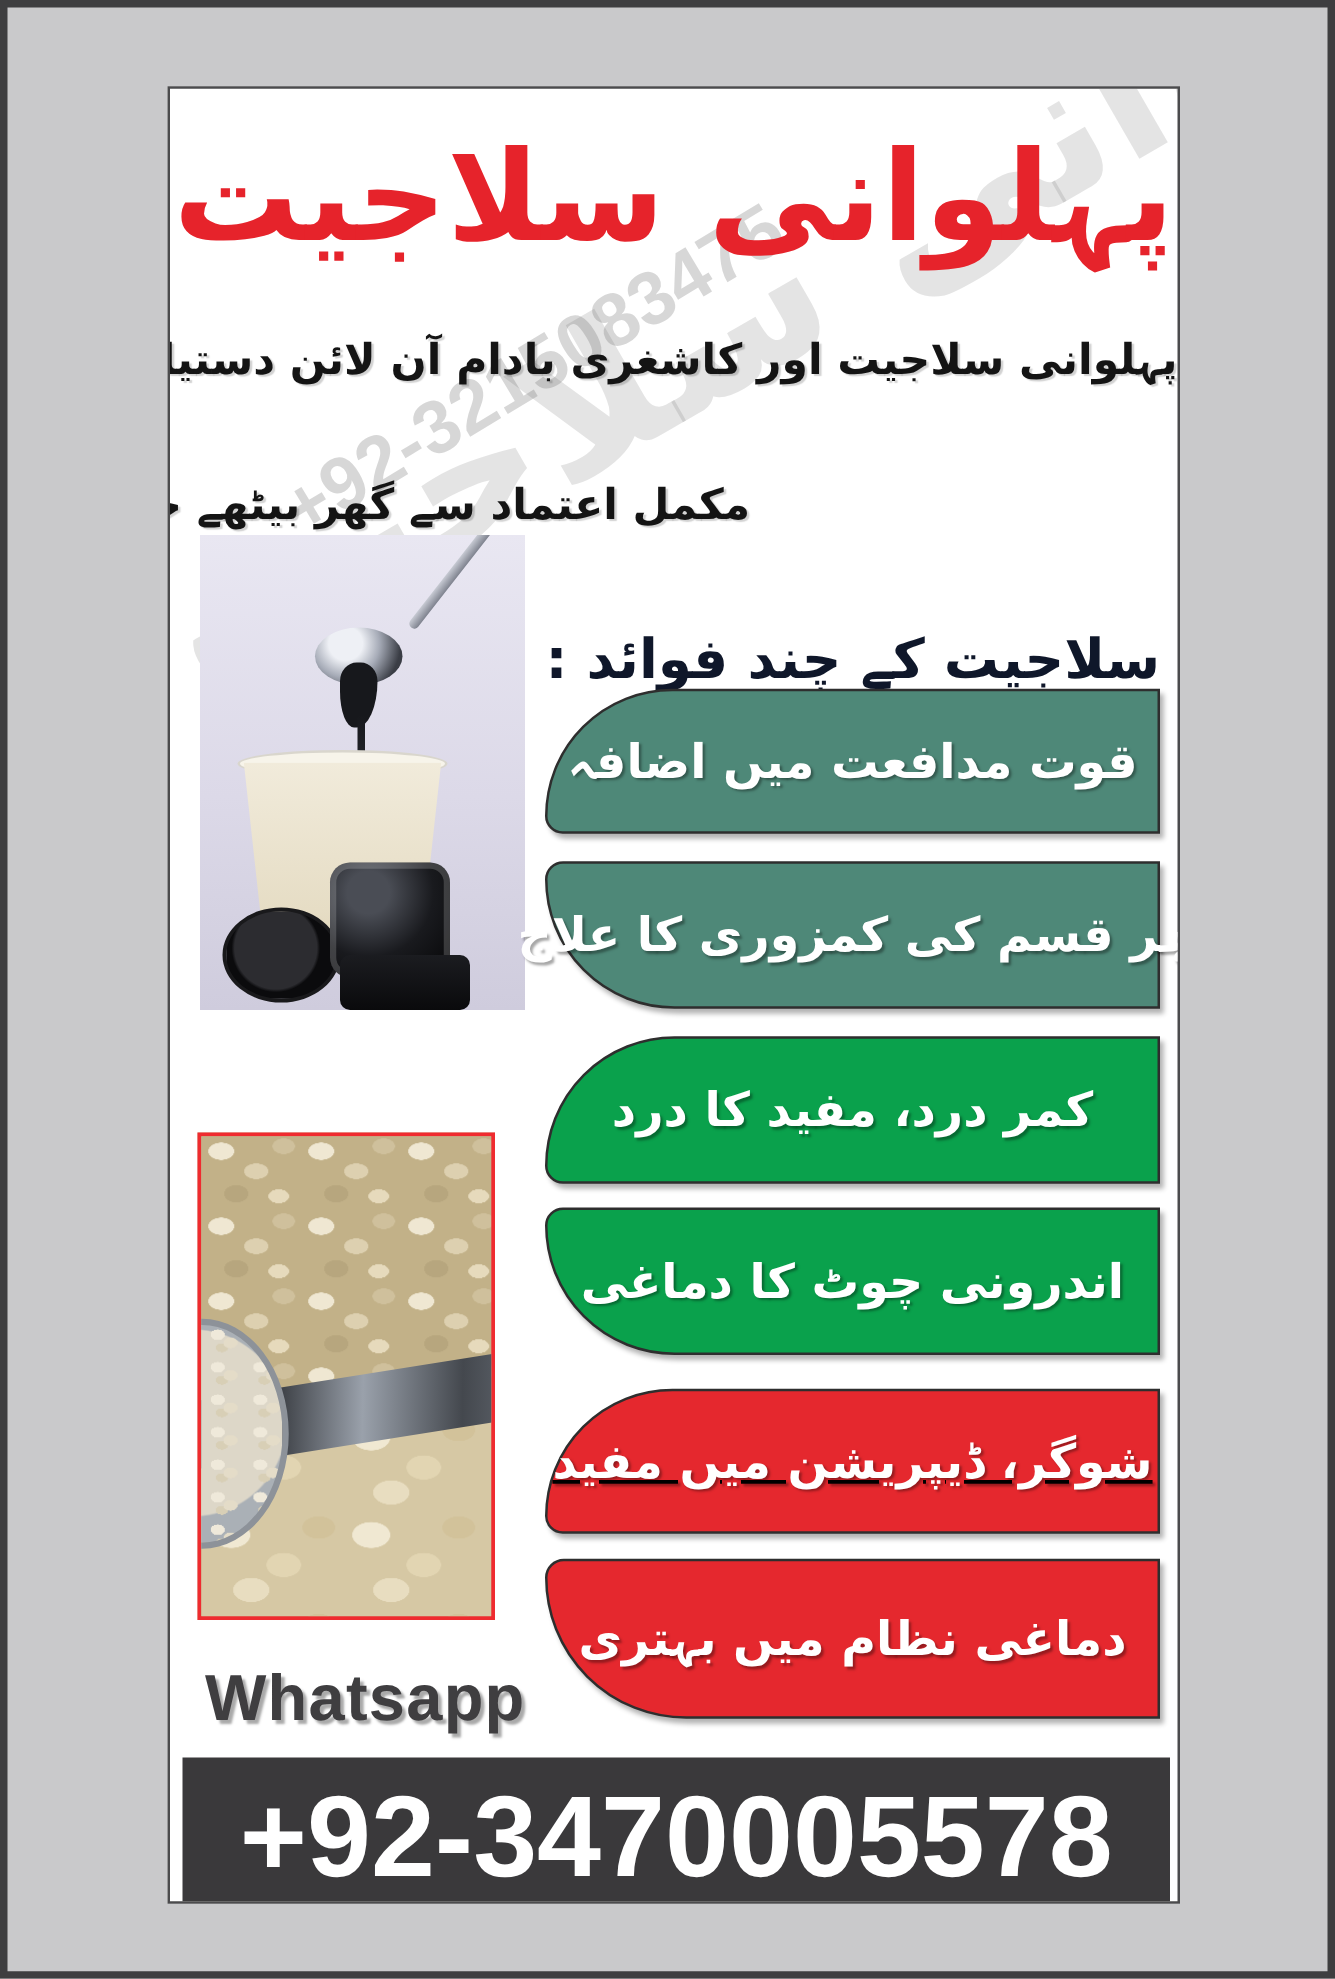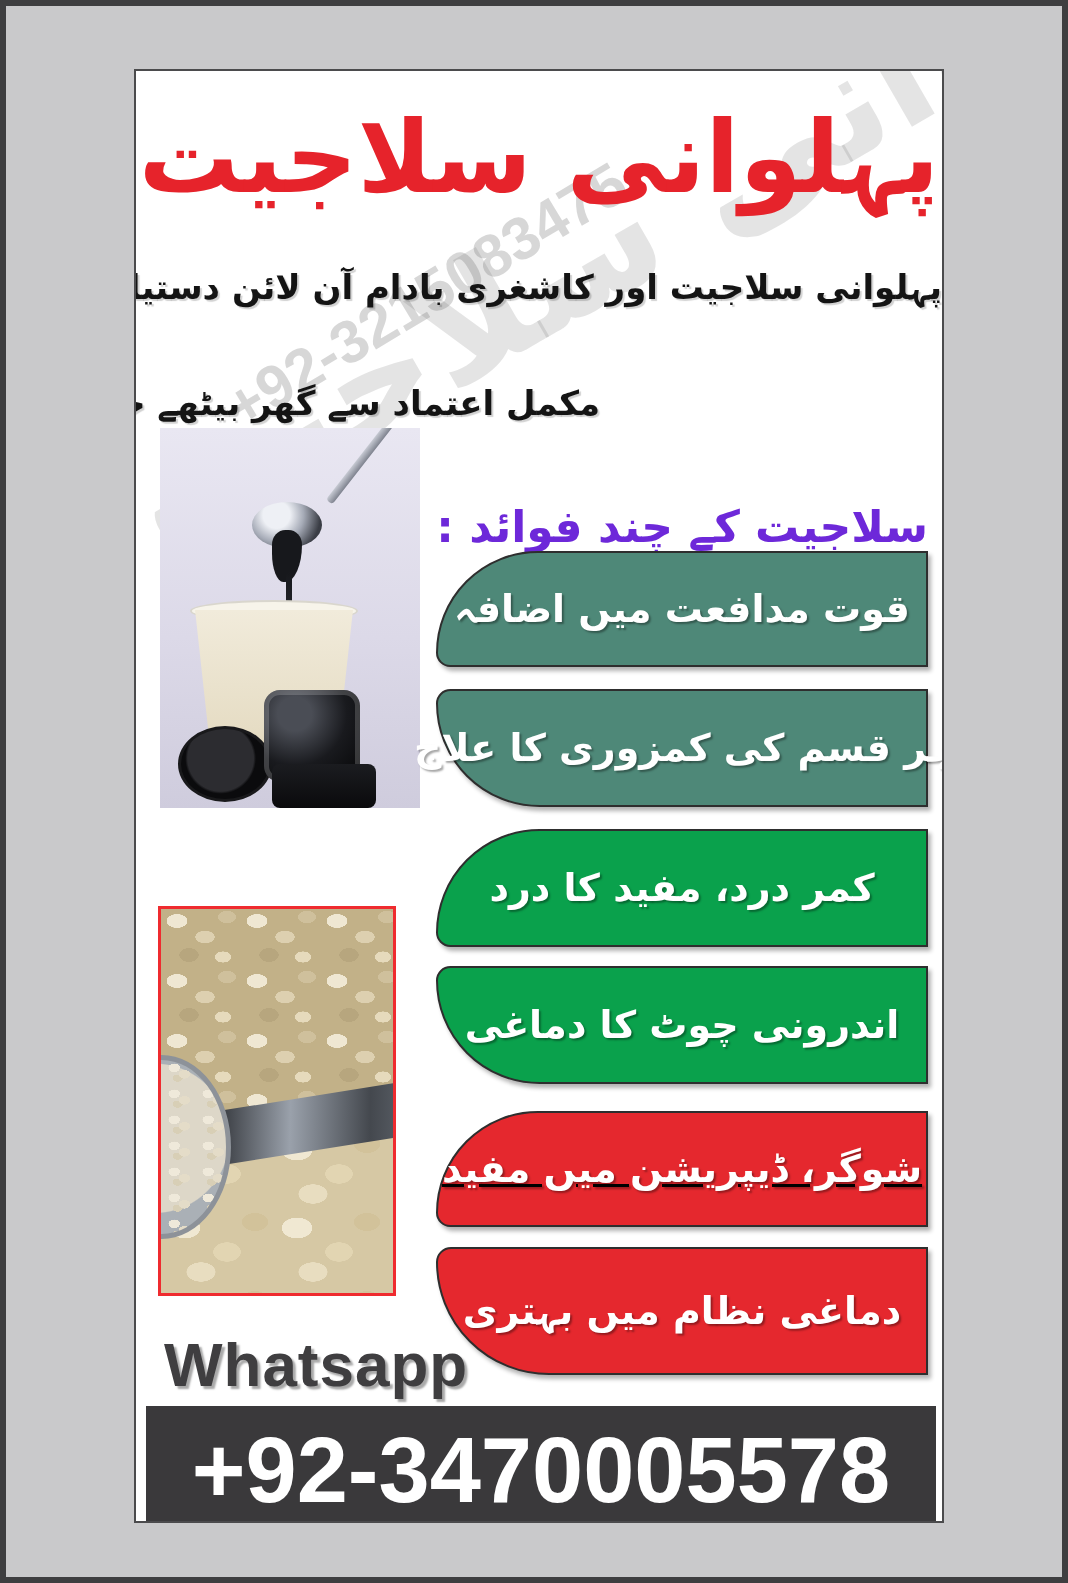--- a/index.html
+++ b/index.html
@@ -112,21 +112,21 @@
     background:
       radial-gradient(ellipse 8px 6px at 30% 30%,#efe9da 70%,rgba(0,0,0,0) 72%),
       radial-gradient(ellipse 8px 6px at 60% 55%,#e4dcc8 70%,rgba(0,0,0,0) 72%),
       radial-gradient(ellipse 7px 5px at 40% 70%,#d8cfb6 70%,rgba(0,0,0,0) 72%),
       radial-gradient(circle at 45% 45%,#ddd7c8 0 62%,#aab0b6 63% 82%,#82878d 83%);
     background-size:34px 26px,34px 26px,34px 26px,100% 100%;
     border:5px solid #8d9299;box-sizing:border-box;}
   
   .whatsapp{
     position:absolute;z-index:2;left:28px;top:1258px;
-    font-family:"Liberation Sans",sans-serif;font-size:62px;font-weight:bold;color:#3f3e40;
+    font-family:"Liberation Sans",sans-serif;font-size:52px;font-weight:bold;color:#3f3e40;
     text-shadow:3px 3px 2px #a9a9a9;letter-spacing:1px;
   }
   .phone-bar{
     position:absolute;z-index:2;left:10px;top:1335px;width:790px;height:129px;
     display:flex;align-items:center;justify-content:center;
   }
   .phone-number{
     font-family:"Liberation Sans",sans-serif;font-size:92px;font-weight:bold;color:#ffffff;
     white-space:nowrap;letter-spacing:0px;
   }
@@ -150,21 +150,21 @@
       <div class="spoon-bowl"></div>
       <div class="drip-blob"></div>
       <div class="drip-line"></div>
       <div class="glass-rim"></div>
       <div class="glass-body"></div>
       <div class="lid-front"></div>
       <div class="jar-glossy"></div>
       <div class="jar-low"></div>
     </div>
 
-    <div class="benefits-heading" dir="rtl" style="color: #6d28d9;">سلاجیت کے چند فوائد :</div>
+    <div class="benefits-heading" dir="rtl" style="color: #0f172a;">سلاجیت کے چند فوائد :</div>
 
     <div class="pill pill-b" style="top: 618px; background: rgb(78, 136, 120);">
       <span class="lbl">ہر قسم کی کمزوری کا علاج</span>
     </div>
     <div class="pill pill-a" style="top: 480px; height: 116px; background: rgb(78, 136, 120);">
       <span class="lbl">قوت مدافعت میں اضافہ</span>
     </div>
     <div class="pill pill-a" style="top: 758px; background: rgb(10, 161, 76);">
       <span class="lbl">کمر درد، مفید کا درد</span>
     </div>

